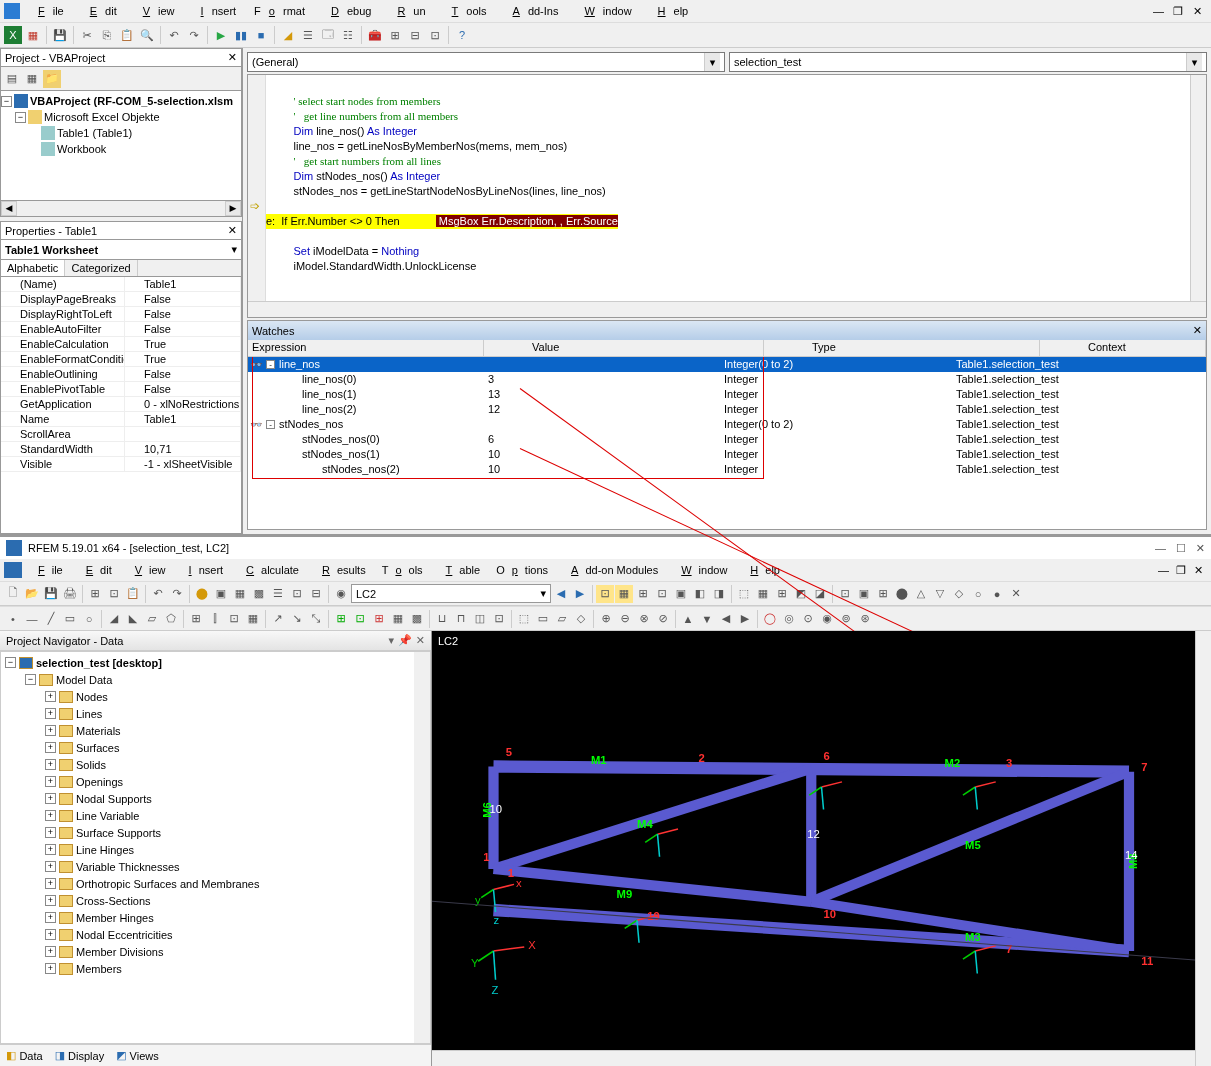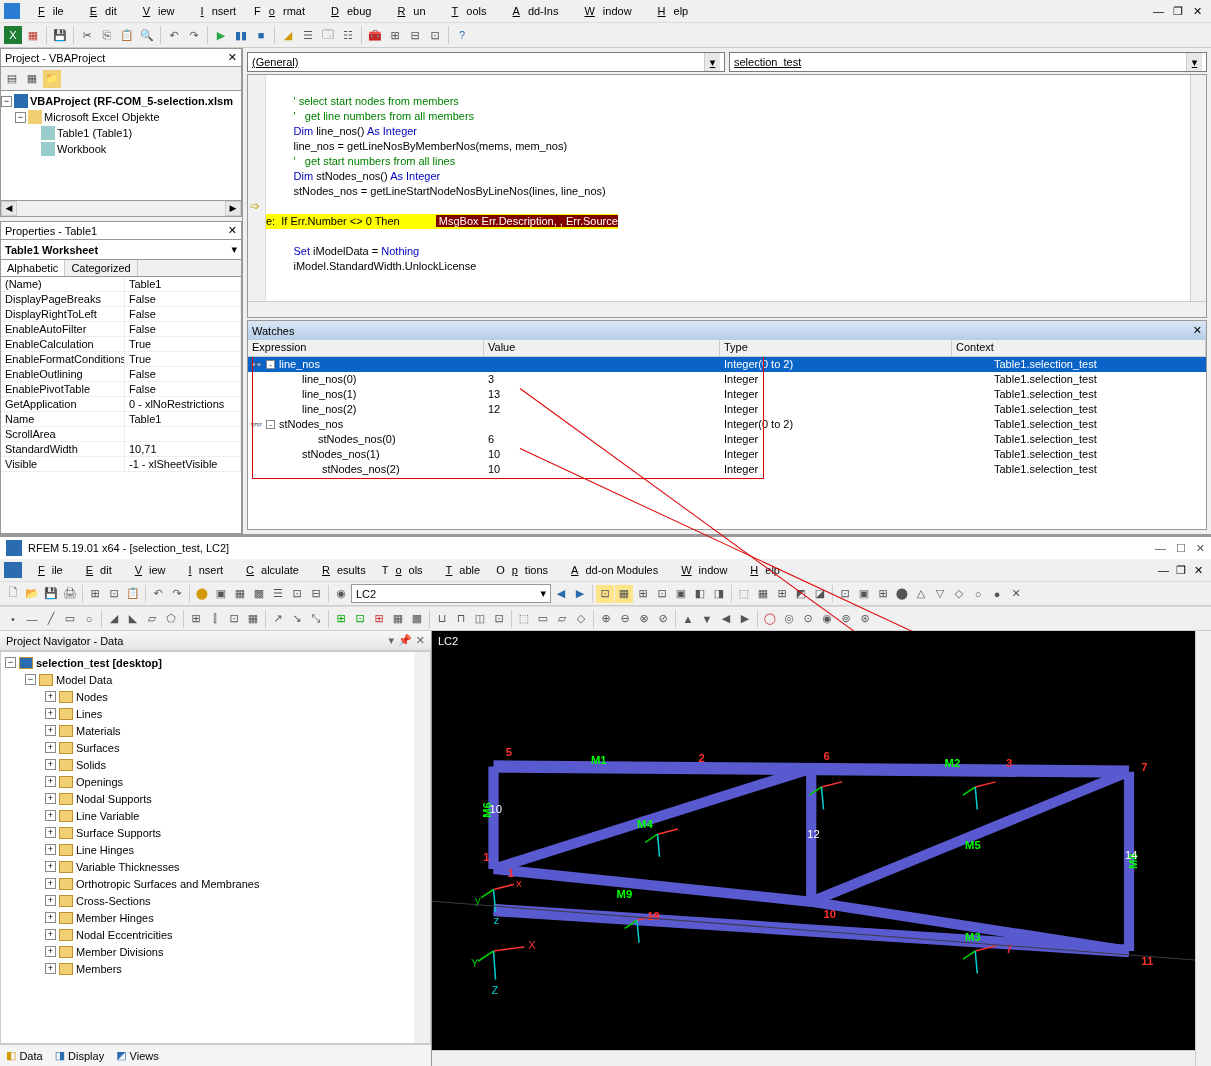--- a/index.html
+++ b/index.html
@@ -24,54 +24,54 @@
 .scrollbar-h{height:16px;background:#f0f0f0;border:1px solid #999;border-top:none;display:flex;}
 .scrollbar-h .arrow{width:16px;background:#e8e8e8;border:1px solid #ccc;text-align:center;line-height:12px;font-size:9px;}
 .properties{display:flex;flex-direction:column;flex:1;margin-top:4px;overflow:hidden;}
 .prop-combo{border:1px solid #999;border-top:none;height:20px;display:flex;align-items:center;background:#fff;padding:0 4px;}
 .prop-combo .dd{margin-left:auto;}
 .prop-tabs{display:flex;border:1px solid #999;border-top:none;background:#f0f0f0;}
 .prop-tab{padding:2px 6px;border-right:1px solid #ccc;background:#fff;}
 .prop-tab.inactive{background:#f0f0f0;}
 .prop-grid{flex:1;background:#fff;border:1px solid #999;border-top:none;overflow:auto;}
 .prop-row{display:flex;height:15px;}
-.prop-row div{border-bottom:1px solid #eee;border-right:1px solid #eee;padding:0 4px;overflow:hidden;white-space:nowrap;line-height:15px;}
+.prop-row div{border-bottom:1px solid #eee;border-right:1px solid #eee;padding:0 19px;overflow:hidden;white-space:nowrap;line-height:15px;}
 .prop-name{width:124px;}
 .prop-val{flex:1;}
 .right-col{flex:1;display:flex;flex-direction:column;overflow:hidden;}
 .dropdown-row{display:flex;gap:4px;padding:4px 4px 2px 4px;}
-.dropdown{flex:1;border:1px solid #7a7a7a;height:20px;background:#fff;display:flex;align-items:center;padding:0 4px;position:relative;text-decoration:underline;}
+.dropdown{flex:1;border:1px solid #7a7a7a;height:20px;background:#fff;display:flex;align-items:center;padding:0 4px;position:relative;}
 .dropdown .dd{margin-left:auto;width:16px;text-align:center;background:#e8e8e8;border-left:1px solid #ccc;height:100%;line-height:18px;}
 .code-pane{flex:1;border:1px solid #999;margin:0 4px;background:#fff;overflow:hidden;position:relative;}
 .code-margin{position:absolute;left:0;top:0;bottom:0;width:18px;background:#f0f0f0;border-right:1px solid #ddd;}
 .code-content{position:absolute;left:18px;right:0;top:4px;font-family:Consolas,monospace;font-size:12px;line-height:15px;white-space:pre;}
-.code-green{color:#008000;}
+.code-green{color:#008000;font-family:Liberation Serif, serif;}
 .code-blue{color:#0000c0;}
 .code-black{color:#000;}
 .code-hl-line{background:#ffff00;display:inline-block;}
 .code-hl-sel{background:#800000;color:#fff;margin-left:36px;}
 .break-arrow{position:absolute;left:2px;top:124px;color:#c0a000;font-size:12px;}
 .code-scroll{position:absolute;right:0;top:0;bottom:16px;width:16px;background:#f0f0f0;border-left:1px solid #ccc;}
 .code-scroll-h{position:absolute;left:0;right:0;bottom:0;height:16px;background:#f0f0f0;border-top:1px solid #ccc;}
 .watches{height:210px;margin:2px 4px 4px 4px;border:1px solid #999;display:flex;flex-direction:column;background:#fff;}
 .watches-title{background:linear-gradient(#dbe7f4,#b5cde8);height:19px;display:flex;align-items:center;padding:0 4px;}
 .watches-title .x{margin-left:auto;}
-.watches-header{display:flex;background:#f0f0f0;border-bottom:1px solid #ccc;height:17px;}
+.watches-header{display:flex;background:#f0f0f0;border-bottom:1px solid #ccc;height:17px;gap:44px;}
 .watches-header div{border-right:1px solid #ccc;padding:1px 4px;}
 .wh-expr{width:236px;}
 .wh-val{width:236px;}
 .wh-type{width:232px;}
 .wh-ctx{flex:1;}
 .watches-body{flex:1;overflow:auto;position:relative;}
 .watch-row{display:flex;height:15px;line-height:15px;}
 .watch-row.sel{background:#0a64c8;color:#fff;}
 .wr-expr{width:236px;display:flex;align-items:center;white-space:nowrap;overflow:hidden;}
 .wr-val{width:236px;padding-left:4px;}
 .wr-type{width:232px;padding-left:4px;}
-.wr-ctx{flex:1;padding-left:4px;margin-left:38px;}
+.wr-ctx{flex:1;padding-left:4px;}
 .wr-exp{width:9px;height:9px;border:1px solid #888;display:inline-flex;align-items:center;justify-content:center;font-size:8px;margin:0 4px;background:#fff;color:#000;}
 .rfem-app{display:flex;flex-direction:column;height:529px;background:#f0f0f0;}
 .rfem-title{height:22px;background:#fff;display:flex;align-items:center;padding:0 6px;gap:6px;}
 .rfem-title .win-ctrls-r{margin-left:auto;display:flex;gap:10px;color:#555;}
 .rfem-menu{height:22px;display:flex;align-items:center;padding:0 4px;gap:2px;}
 .rfem-menu span{padding:2px 7px;}
 .rfem-tb{height:25px;border-top:1px solid #ddd;border-bottom:1px solid #ccc;display:flex;align-items:center;gap:1px;padding:0 4px;overflow:hidden;}
 .rfem-body{flex:1;display:flex;overflow:hidden;}
 .rfem-nav{width:432px;display:flex;flex-direction:column;border-right:1px solid #999;}
 .nav-title{background:linear-gradient(#f8f8f8,#e4e4e4);height:20px;display:flex;align-items:center;padding:0 6px;border-bottom:1px solid #ccc;}
@@ -318,21 +318,21 @@
               <div class="wr-type">Integer</div>
               <div class="wr-ctx">Table1.selection_test</div>
             </div>
             <div class="watch-row">
               <div class="wr-expr" style="padding-left:2px"><span style="width:12px;font-size:10px;">👓</span><span class="wr-exp">-</span>stNodes_nos</div>
               <div class="wr-val"></div>
               <div class="wr-type">Integer(0 to 2)</div>
               <div class="wr-ctx">Table1.selection_test</div>
             </div>
             <div class="watch-row">
-              <div class="wr-expr" style="padding-left:52px"><span style="width:18px;display:inline-block"></span>stNodes_nos(0)</div>
+              <div class="wr-expr" style="padding-left:36px"><span style="width:18px;display:inline-block"></span>stNodes_nos(0)</div>
               <div class="wr-val">6</div>
               <div class="wr-type">Integer</div>
               <div class="wr-ctx">Table1.selection_test</div>
             </div>
             <div class="watch-row">
               <div class="wr-expr" style="padding-left:36px"><span style="width:18px;display:inline-block"></span>stNodes_nos(1)</div>
               <div class="wr-val">10</div>
               <div class="wr-type">Integer</div>
               <div class="wr-ctx">Table1.selection_test</div>
             </div>

